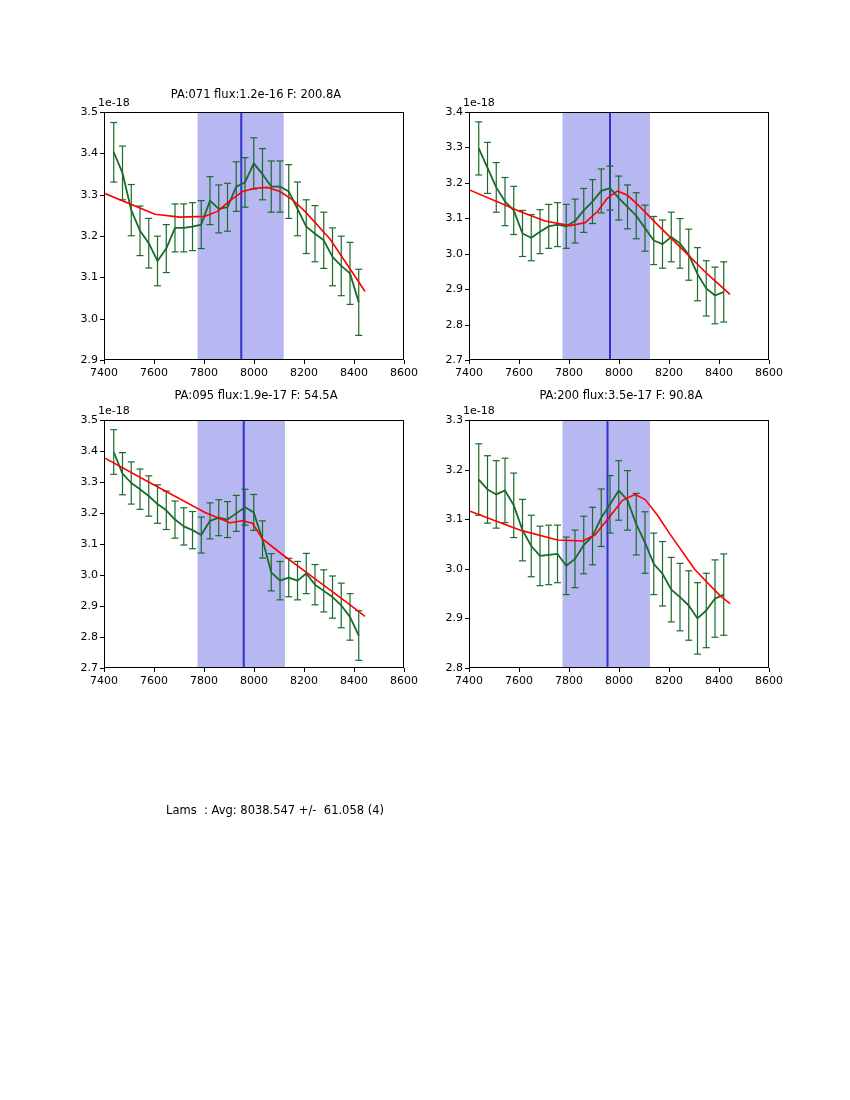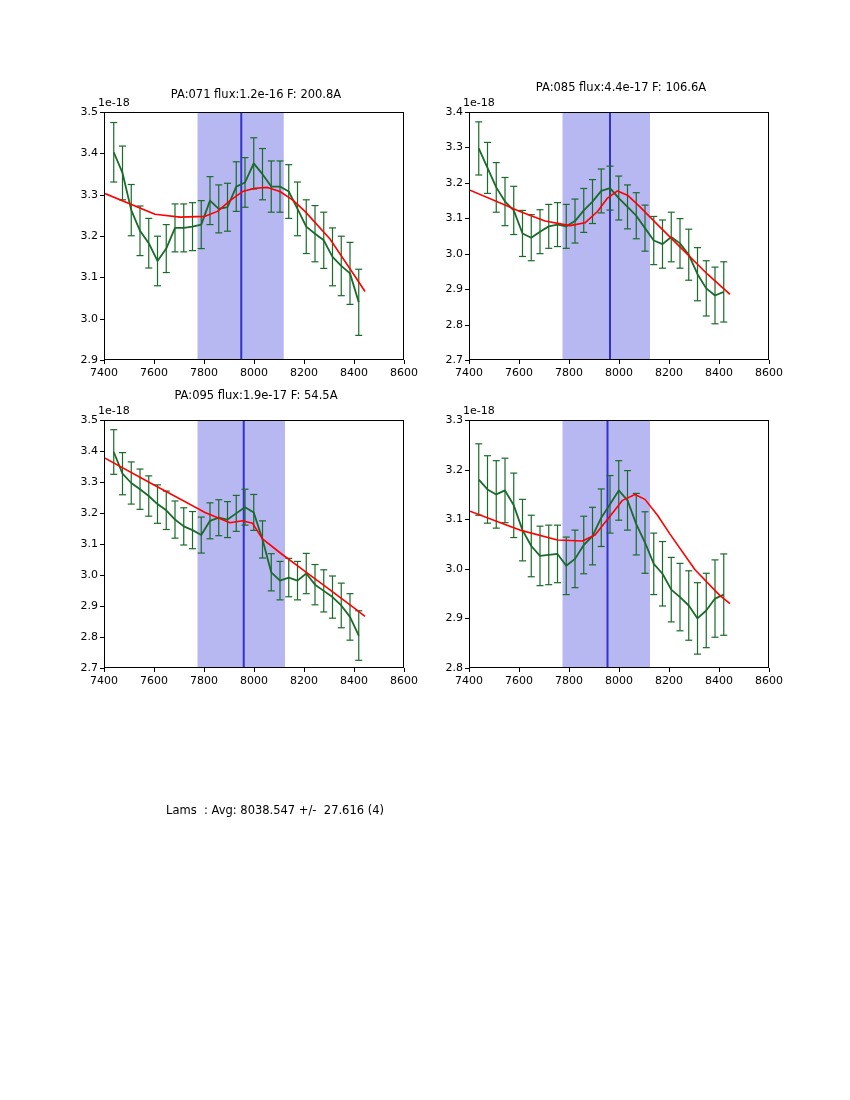--- a/index.html
+++ b/index.html
@@ -209,24 +209,20 @@
       <div class="xtick" style="left: 172px; top: 306px; width: 44px;">8000</div>
       <div class="tickmark" style="left: 244px; top: 300px; width: 1px; height: 4px;"></div>
       <div class="xtick" style="left: 222px; top: 306px; width: 44px;">8200</div>
       <div class="tickmark" style="left: 294px; top: 300px; width: 1px; height: 4px;"></div>
       <div class="xtick" style="left: 272px; top: 306px; width: 44px;">8400</div>
       <div class="tickmark" style="left: 344px; top: 300px; width: 1px; height: 4px;"></div>
       <div class="xtick" style="left: 322px; top: 306px; width: 44px;">8600</div>
     </div>
 
   <div class="panel" id="p1" style="left:425px; top:60px; width:370px; height:320px;">
-    <div class="panel-title" style="top:5px;">
-      <span>PA:085 flux:4.4e-17 F: 106.6A</span><br>
-      <span>Lam:8006.1A EW:-44.6</span>
-    </div>
     <div class="exp-label" style="left:38px; top:36px;">1e-18</div>
   <div class="plot-frame" style="left: 44px; top: 52px; width: 300px; height: 248px;">
         <svg width="300" height="248" class="plot">
           <rect x="92.5" y="0" width="87.5" height="248" fill="#aaaaee" opacity="0.85"></rect>
           <line x1="140" y1="0" x2="140" y2="248" stroke="#3333cc" stroke-width="2"></line>
           <g stroke="#1a6b2a" stroke-width="1.2">
             <line x1="8.75" y1="8.857142857142833" x2="8.75" y2="62.000000000000114"></line>
             <line x1="5.25" y1="8.857142857142833" x2="12.25" y2="8.857142857142833"></line>
             <line x1="5.25" y1="62.000000000000114" x2="12.25" y2="62.000000000000114"></line>
             <line x1="17.5" y1="29.405714285714197" x2="17.5" y2="80.42285714285711"></line>
@@ -481,20 +477,24 @@
       <div class="xtick" style="left: 172px; top: 306px; width: 44px;">8000</div>
       <div class="tickmark" style="left: 244px; top: 300px; width: 1px; height: 4px;"></div>
       <div class="xtick" style="left: 222px; top: 306px; width: 44px;">8200</div>
       <div class="tickmark" style="left: 294px; top: 300px; width: 1px; height: 4px;"></div>
       <div class="xtick" style="left: 272px; top: 306px; width: 44px;">8400</div>
       <div class="tickmark" style="left: 344px; top: 300px; width: 1px; height: 4px;"></div>
       <div class="xtick" style="left: 322px; top: 306px; width: 44px;">8600</div>
     </div>
 
   <div class="panel" id="p3" style="left:425px; top:368px; width:370px; height:320px;">
+    <div class="panel-title" style="top:5px;">
+      <span>PA:200 flux:3.5e-17 F: 90.8A</span><br>
+      <span>Lam:8053.3A EW:-30.3</span>
+    </div>
     <div class="exp-label" style="left:38px; top:36px;">1e-18</div>
   <div class="plot-frame" style="left: 44px; top: 52px; width: 300px; height: 248px;">
         <svg width="300" height="248" class="plot">
           <rect x="92.5" y="0" width="87.5" height="248" fill="#aaaaee" opacity="0.85"></rect>
           <line x1="137.5" y1="0" x2="137.5" y2="248" stroke="#3333cc" stroke-width="2"></line>
           <g stroke="#1a6b2a" stroke-width="1.2">
             <line x1="8.75" y1="22.815999999999917" x2="8.75" y2="94.23999999999998"></line>
             <line x1="5.25" y1="22.815999999999917" x2="12.25" y2="22.815999999999917"></line>
             <line x1="5.25" y1="94.23999999999998" x2="12.25" y2="94.23999999999998"></line>
             <line x1="17.5" y1="34.719999999999914" x2="17.5" y2="102.17599999999999"></line>
@@ -608,18 +608,18 @@
       <div class="xtick" style="left: 172px; top: 306px; width: 44px;">8000</div>
       <div class="tickmark" style="left: 244px; top: 300px; width: 1px; height: 4px;"></div>
       <div class="xtick" style="left: 222px; top: 306px; width: 44px;">8200</div>
       <div class="tickmark" style="left: 294px; top: 300px; width: 1px; height: 4px;"></div>
       <div class="xtick" style="left: 272px; top: 306px; width: 44px;">8400</div>
       <div class="tickmark" style="left: 344px; top: 300px; width: 1px; height: 4px;"></div>
       <div class="xtick" style="left: 322px; top: 306px; width: 44px;">8600</div>
     </div>
 
   <div class="summary">
-    <div>Lams  : Avg: 8038.547 +/-  27.616 (4)</div>
+    <div>Lams  : Avg: 8038.547 +/-  61.058 (4)</div>
     
     
   </div>
 
 </div>
 
 </body></html>

